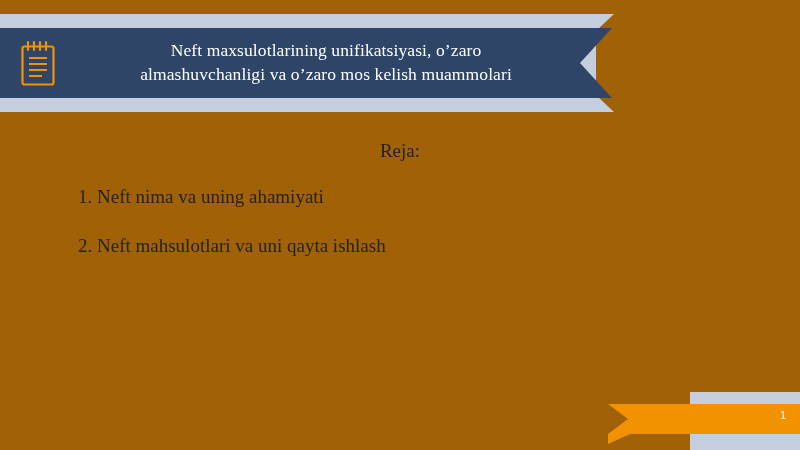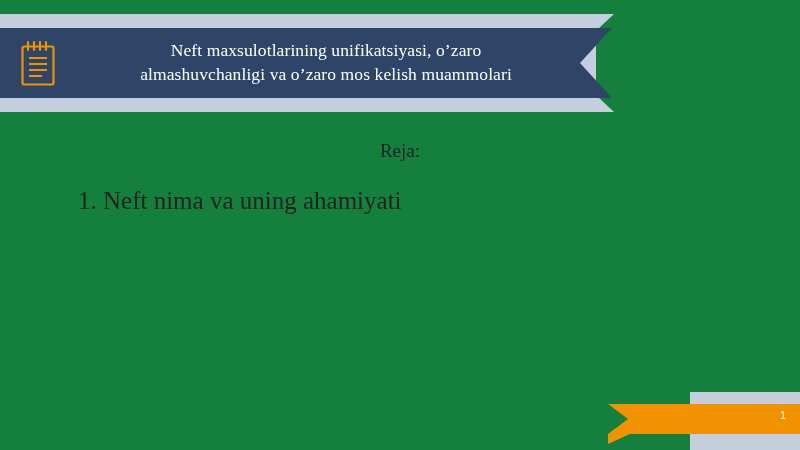--- a/index.html
+++ b/index.html
@@ -10,21 +10,21 @@
     width: 800px;
     height: 450px;
     background: #ffffff;
     font-family: "Liberation Serif", serif;
     overflow: hidden;
   }
   .slide {
     position: relative;
     width: 800px;
     height: 450px;
-    background: #15803d;
+    background: #a16207;
     overflow: hidden;
   }
 
   
   .header-band-light {
     position: absolute;
     left: 0;
     top: 14px;
     width: 596px;
     height: 98px;
@@ -100,21 +100,21 @@
     font-size: 19px;
     color: #222222;
   }
   .points {
     position: absolute;
     left: 78px;
     top: 185px;
     width: 660px;
   }
   .point {
-    font-size: 25px;
+    font-size: 19px;
     color: #222222;
     margin-bottom: 24px;
     line-height: 1.3;
   }
 
   
   .footer-gray {
     position: absolute;
     left: 690px;
     top: 392px;
@@ -182,20 +182,21 @@
     </svg>
   </div>
 
   <div class="header-title">Neft maxsulotlarining unifikatsiyasi, o’zaro
 almashuvchanligi va o’zaro mos kelish muammolari</div>
 
   <div class="reja-label">Reja:</div>
 
   <div class="points">
     <div class="point">1. Neft nima va uning ahamiyati</div>
+    <div class="point">2. Neft mahsulotlari va uni qayta ishlash</div>
   </div>
 
   <div class="footer-gray"></div>
   <div class="footer-orange"></div>
   <div class="footer-orange-arrow"></div>
   <div class="footer-notch"></div>
   <div class="slide-number">1</div>
 
 </div>
 

